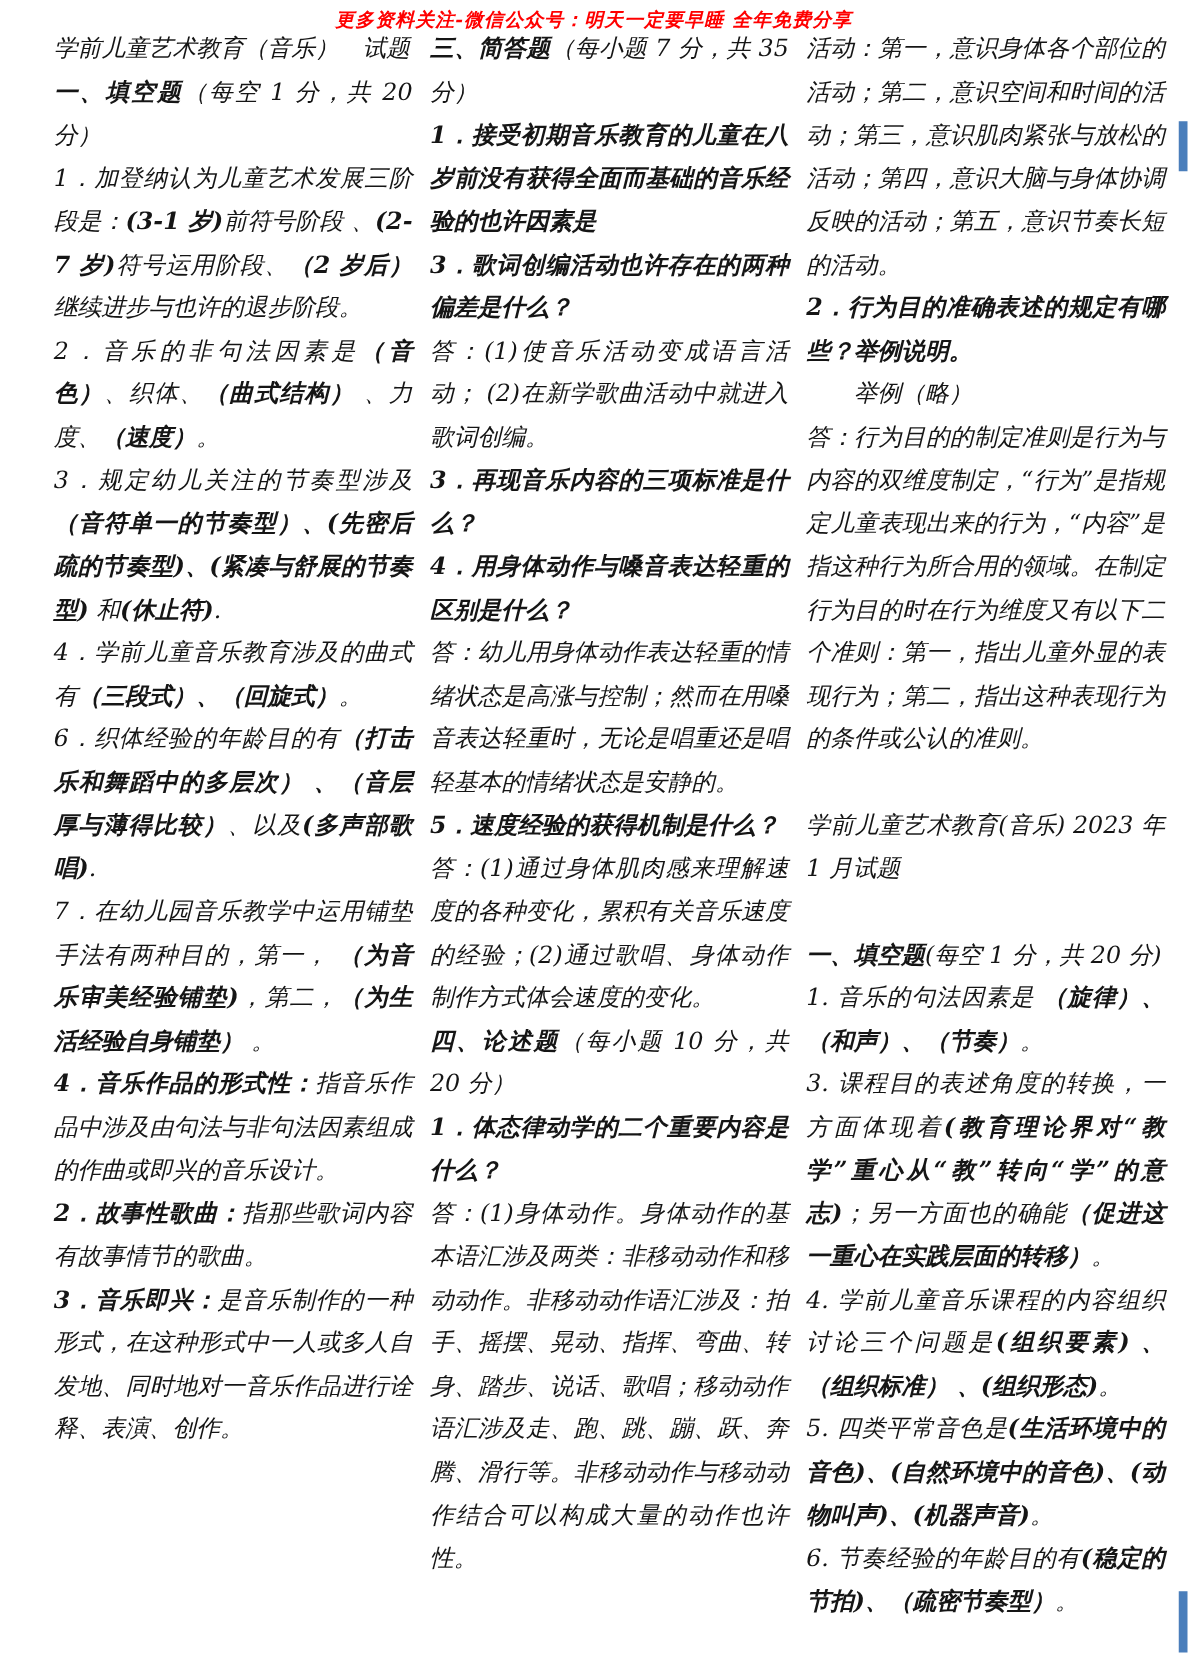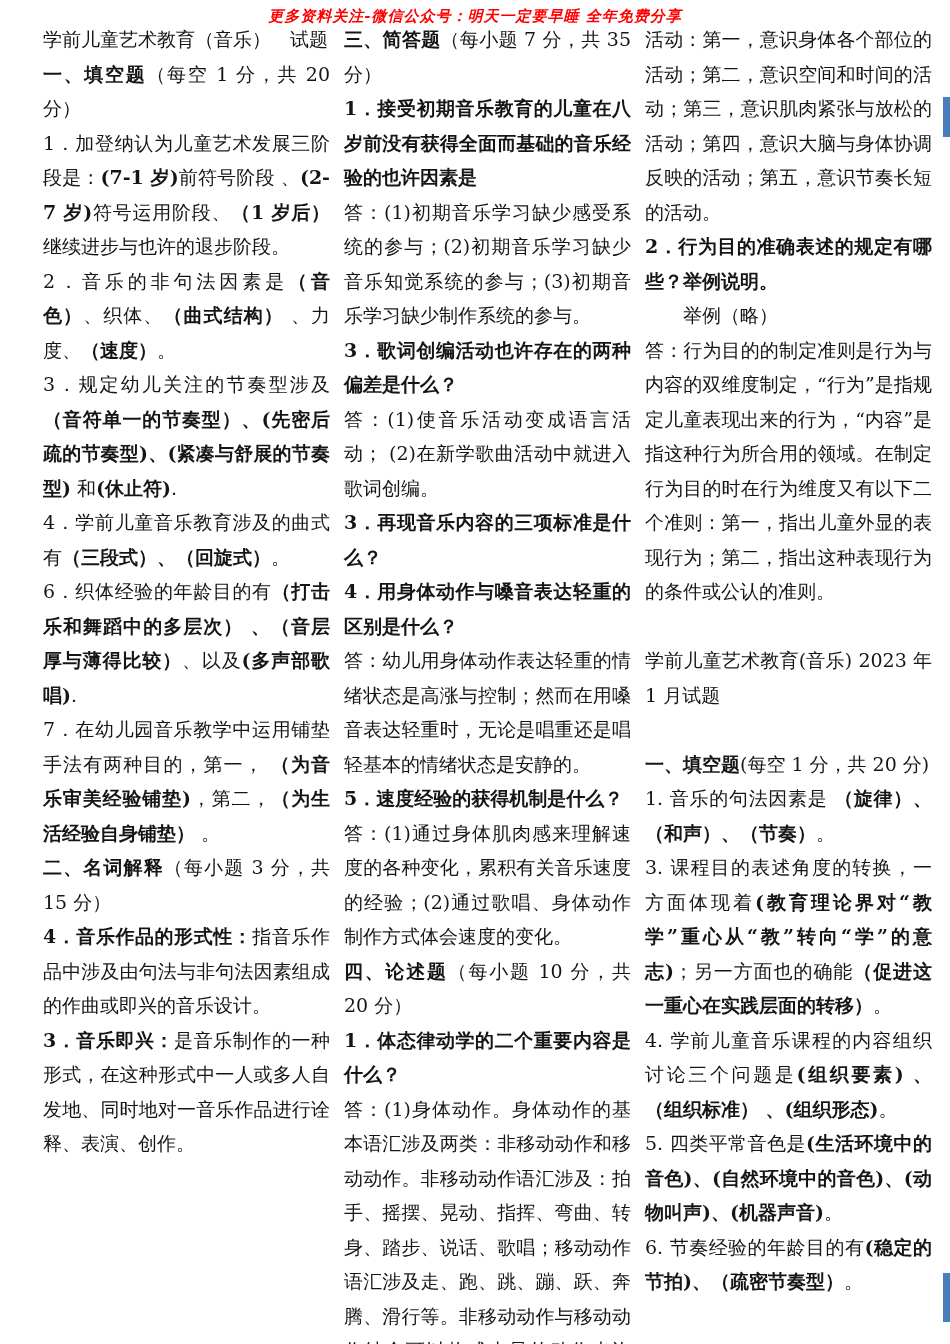--- a/index.html
+++ b/index.html
@@ -23,53 +23,52 @@
     position:absolute;top:22px;left:43px;width:890px;
     display:flex;gap:14px;
   }
   .col{
     width:287px;min-width:0;
     font-size:19px;
     line-height:34.5px;
     text-align:justify;
     text-justify:inter-ideograph;
   }
-  .para{margin:0;}
+  .para{margin:0;font-style:italic;}
   .para.gap{margin-top:34.5px;}
   .bd{font-weight:700;}
   .edge-marker{
     position:absolute;right:0;width:7px;
     background:#4a7ebb;
   }
   .edge-marker.top{top:97px;height:40px;}
   .edge-marker.bottom{top:1273px;height:49px;}
 </style>
 </head>
 <body>
 
 <div class="notice" style="color: rgb(255, 0, 0);">更多资料关注-微信公众号：明天一定要早睡 全年免费分享</div>
 
 <div class="columns" id="columns">
     <div class="col">
       <div class="para"><span>学前儿童艺术教育（音乐）　试题</span></div>
       <div class="para"><span class="bd">一、填空题</span><span>（每空 1 分，共 20 分）</span></div>
-      <div class="para"><span>1．加登纳认为儿童艺术发展三阶段是：</span><span class="bd">(7-1 岁)</span><span>前符号阶段 、</span><span class="bd">(2-7 岁)</span><span>符号运用阶段、</span><span class="bd">（1 岁后）</span><span> 继续进步与也许的退步阶段。</span></div>
+      <div class="para"><span>1．加登纳认为儿童艺术发展三阶段是：</span><span class="bd">(3-1 岁)</span><span>前符号阶段 、</span><span class="bd">(2-7 岁)</span><span>符号运用阶段、</span><span class="bd">（2 岁后）</span><span> 继续进步与也许的退步阶段。</span></div>
       <div class="para"><span>2．音乐的非句法因素是</span><span class="bd">（音色）</span><span>、织体、</span><span class="bd">（曲式结构）</span><span> 、力度、</span><span class="bd">（速度）</span><span>。</span></div>
       <div class="para"><span>3．规定幼儿关注的节奏型涉及</span><span class="bd">（音符单一的节奏型）、(先密后疏的节奏型)、(紧凑与舒展的节奏型)</span><span> 和</span><span class="bd">(休止符)</span><span>.</span></div>
       <div class="para"><span>4．学前儿童音乐教育涉及的曲式有</span><span class="bd">（三段式）、（回旋式）</span><span>。</span></div>
       <div class="para"><span>6．织体经验的年龄目的有</span><span class="bd">（打击乐和舞蹈中的多层次） 、（音层厚与薄得比较）</span><span>、以及</span><span class="bd">(多声部歌唱)</span><span>.</span></div>
       <div class="para"><span>7．在幼儿园音乐教学中运用铺垫手法有两种目的，第一， </span><span class="bd">（为音乐审美经验铺垫)</span><span>，第二，</span><span class="bd">（为生活经验自身铺垫）</span><span> 。</span></div>
-      <div class="para"><span class="bd">二、名词解释</span><span>（每小题 3 分，共 15 分）</span></div>
       <div class="para"><span class="bd">4．音乐作品的形式性：</span><span>指音乐作品中涉及由句法与非句法因素组成的作曲或即兴的音乐设计。</span></div>
+      <div class="para"><span class="bd">2．故事性歌曲：</span><span>指那些歌词内容有故事情节的歌曲。</span></div>
       <div class="para"><span class="bd">3．音乐即兴：</span><span>是音乐制作的一种形式，在这种形式中一人或多人自发地、同时地对一音乐作品进行诠释、表演、创作。</span></div>
     </div>
     <div class="col">
       <div class="para"><span class="bd">三、简答题</span><span>（每小题 7 分，共 35 分）</span></div>
       <div class="para"><span class="bd">1．接受初期音乐教育的儿童在八岁前没有获得全面而基础的音乐经验的也许因素是</span></div>
-      <div class="para"><span>答：(1)初期音乐学习缺少感受系统的参与；(2)初期音乐学习缺少音乐知觉系统的参与；(3)初期音乐学习缺少制作系统的参与。</span></div>
       <div class="para"><span class="bd">3．歌词创编活动也许存在的两种偏差是什么？</span></div>
       <div class="para"><span>答：(1)使音乐活动变成语言活动； (2)在新学歌曲活动中就进入歌词创编。</span></div>
       <div class="para"><span class="bd">3．再现音乐内容的三项标准是什么？</span></div>
       <div class="para"><span class="bd">4．用身体动作与嗓音表达轻重的区别是什么？</span></div>
       <div class="para"><span>答：幼儿用身体动作表达轻重的情绪状态是高涨与控制；然而在用嗓音表达轻重时，无论是唱重还是唱轻基本的情绪状态是安静的。</span></div>
       <div class="para"><span class="bd">5．速度经验的获得机制是什么？</span></div>
       <div class="para"><span>答：(1)通过身体肌肉感来理解速度的各种变化，累积有关音乐速度的经验；(2)通过歌唱、身体动作制作方式体会速度的变化。</span></div>
       <div class="para"><span class="bd">四、论述题</span><span>（每小题 10 分，共 20 分）</span></div>
       <div class="para"><span class="bd">1．体态律动学的二个重要内容是什么？</span></div>
       <div class="para"><span>答：(1)身体动作。身体动作的基本语汇涉及两类：非移动动作和移动动作。非移动动作语汇涉及：拍手、摇摆、晃动、指挥、弯曲、转身、踏步、说话、歌唱；移动动作语汇涉及走、跑、跳、蹦、跃、奔腾、滑行等。非移动动作与移动动作结合可以构成大量的动作也许性。</span></div>

